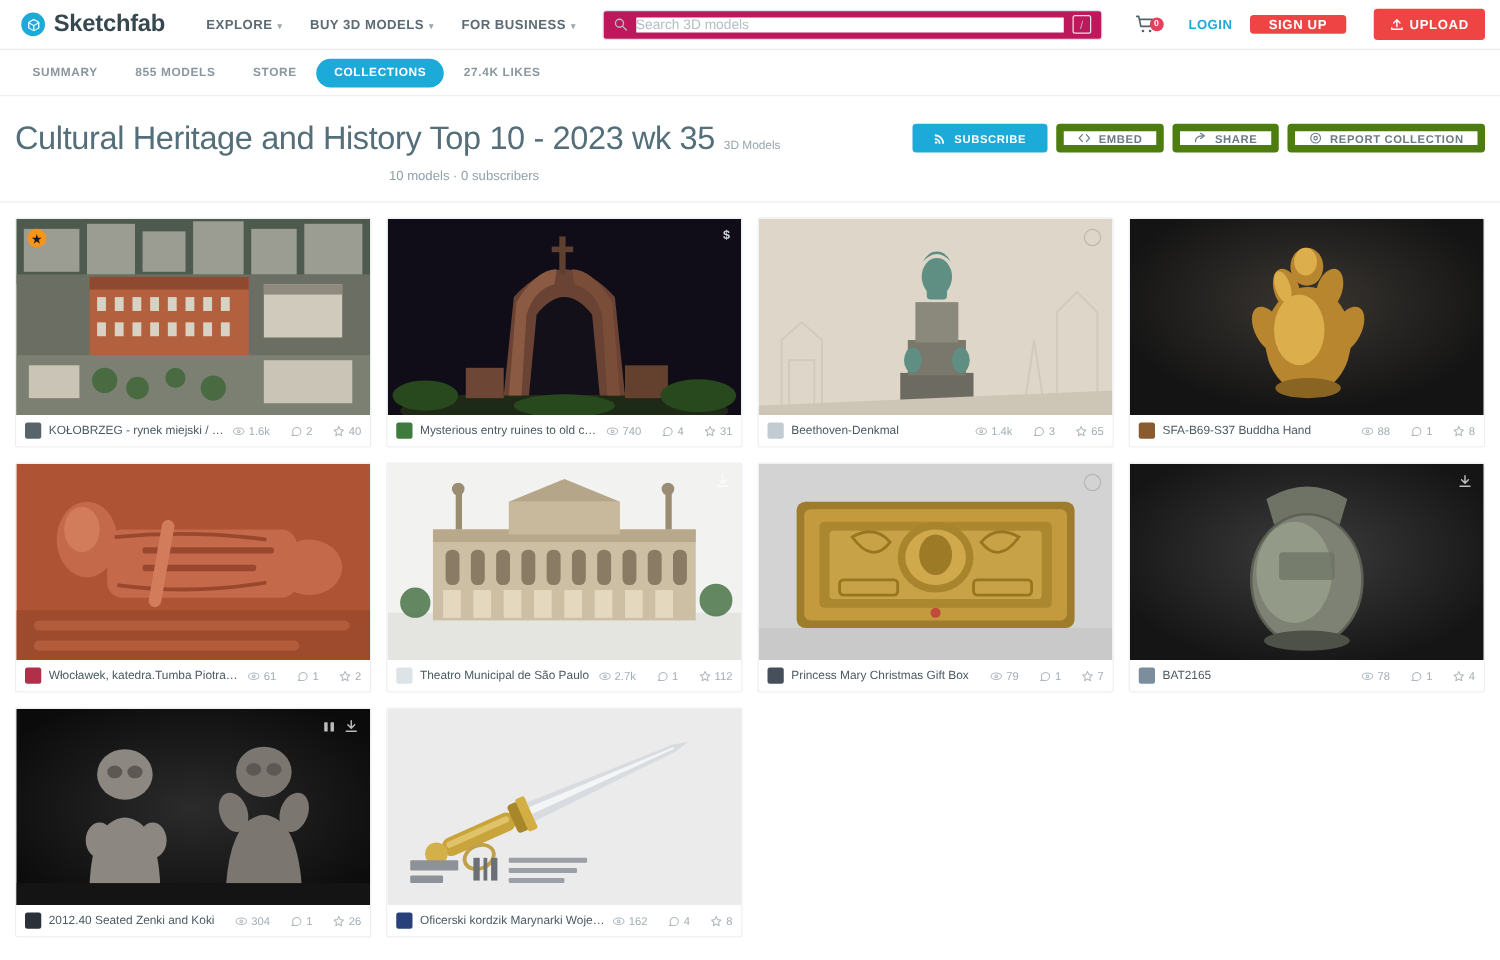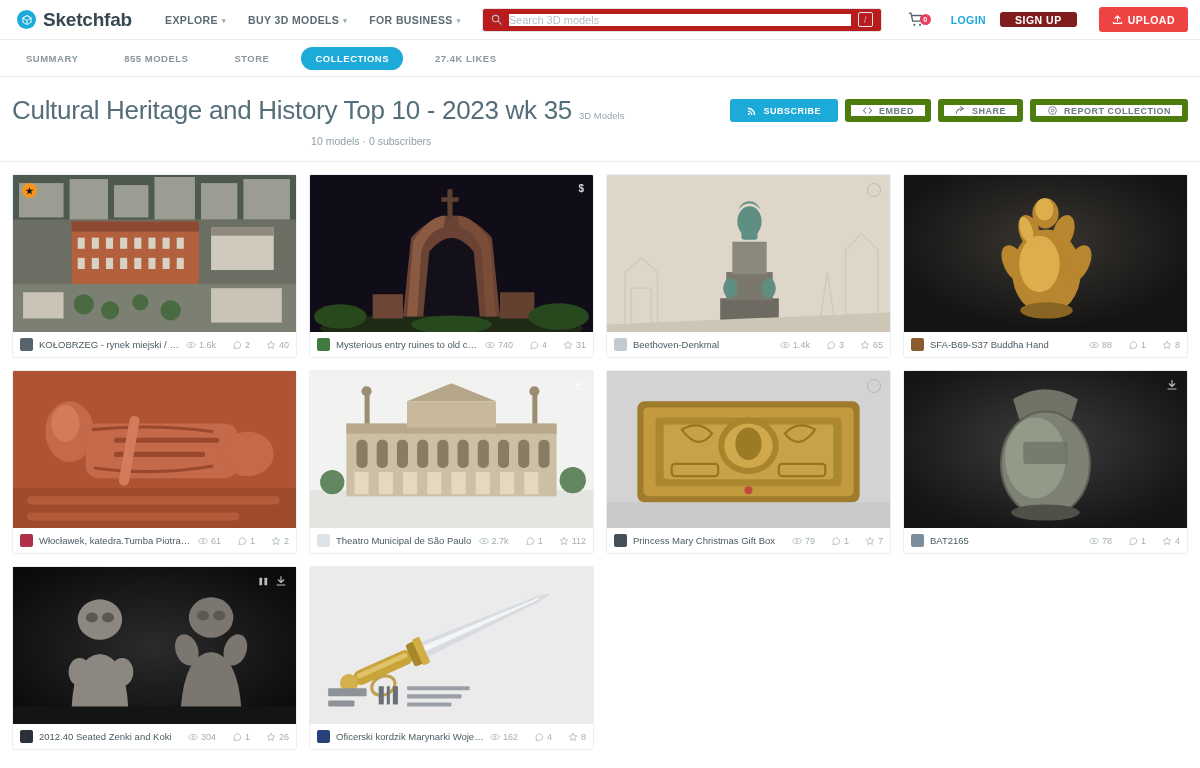--- a/index.html
+++ b/index.html
@@ -37,21 +37,21 @@
     text-transform: uppercase;
   }
   .caret { font-size: 7px; color: #9aa7ad; position: relative; top: 1px; }
 
   .searchwrap {
     flex: 1; margin: 0 14px 0 10px;
     position: relative; max-width: 683px;
   }
   .searchbox {
     height: 24px; border: 1px solid #e0e4e7; border-radius: 3px;
-    background: #b91c1c; display: flex; align-items: center;
+    background: #be185d; display: flex; align-items: center;
     padding: 0 8px; gap: 7px;
   }
   .searchbox input {
     border: 0; outline: 0; flex: 1; font-size: 11px;
     font-family: "Liberation Sans", sans-serif; color: #5c6b73;
   }
   .searchbox input::placeholder { color: #b5bec3; }
   .slashkey {
     width: 15px; height: 15px; border: 1px solid #e0e4e7; border-radius: 2px;
     font-size: 9px; color: #b5bec3; display: flex; align-items: center; justify-content: center;
@@ -62,35 +62,35 @@
     position: absolute; top: 3px; right: 6px;
     background: #e5405e; color: #fff; font-size: 7px; font-weight: bold;
     min-width: 11px; height: 11px; border-radius: 6px;
     display: flex; align-items: center; justify-content: center; padding: 0 2px;
   }
   .login {
     font-size: 10.5px; font-weight: bold; color: #1caad9; letter-spacing: 0.4px;
     padding: 0 14px; cursor: pointer;
   }
   .btn-signup {
-    background: #7f1d1d; color: #fff; font-size: 10.5px; font-weight: bold;
+    background: #ef4444; color: #fff; font-size: 10.5px; font-weight: bold;
     letter-spacing: 0.5px; border: 0; border-radius: 3px; height: 15px;
     padding: 0 15px; cursor: pointer; font-family: "Liberation Sans", sans-serif;
   }
   .btn-upload {
     background: #ef4444; color: #fff; font-size: 10.5px; font-weight: bold;
     letter-spacing: 0.5px; border: 0; border-radius: 3px; height: 25px;
     padding: 0 13px; margin-left: 22px; cursor: pointer;
     display: flex; align-items: center; gap: 5px; font-family: Liberation Sans, sans-serif;
   }
 
   
   .tabbar {
     height: 37px; border-bottom: 1px solid #eceff1; background: #fff;
-    display: flex; align-items: center; padding: 0 12px; gap: 18px;
+    display: flex; align-items: center; padding: 0 12px; gap: 2px;
   }
   .tab {
     font-size: 9.5px; font-weight: bold; letter-spacing: 0.5px; color: #8a979e;
     padding: 0 14px; height: 23px; display: flex; align-items: center;
     border-radius: 12px; cursor: pointer; text-transform: uppercase;
   }
   .tab.active { background: #1caad9; color: #fff; }
 
   
   .collhead {

